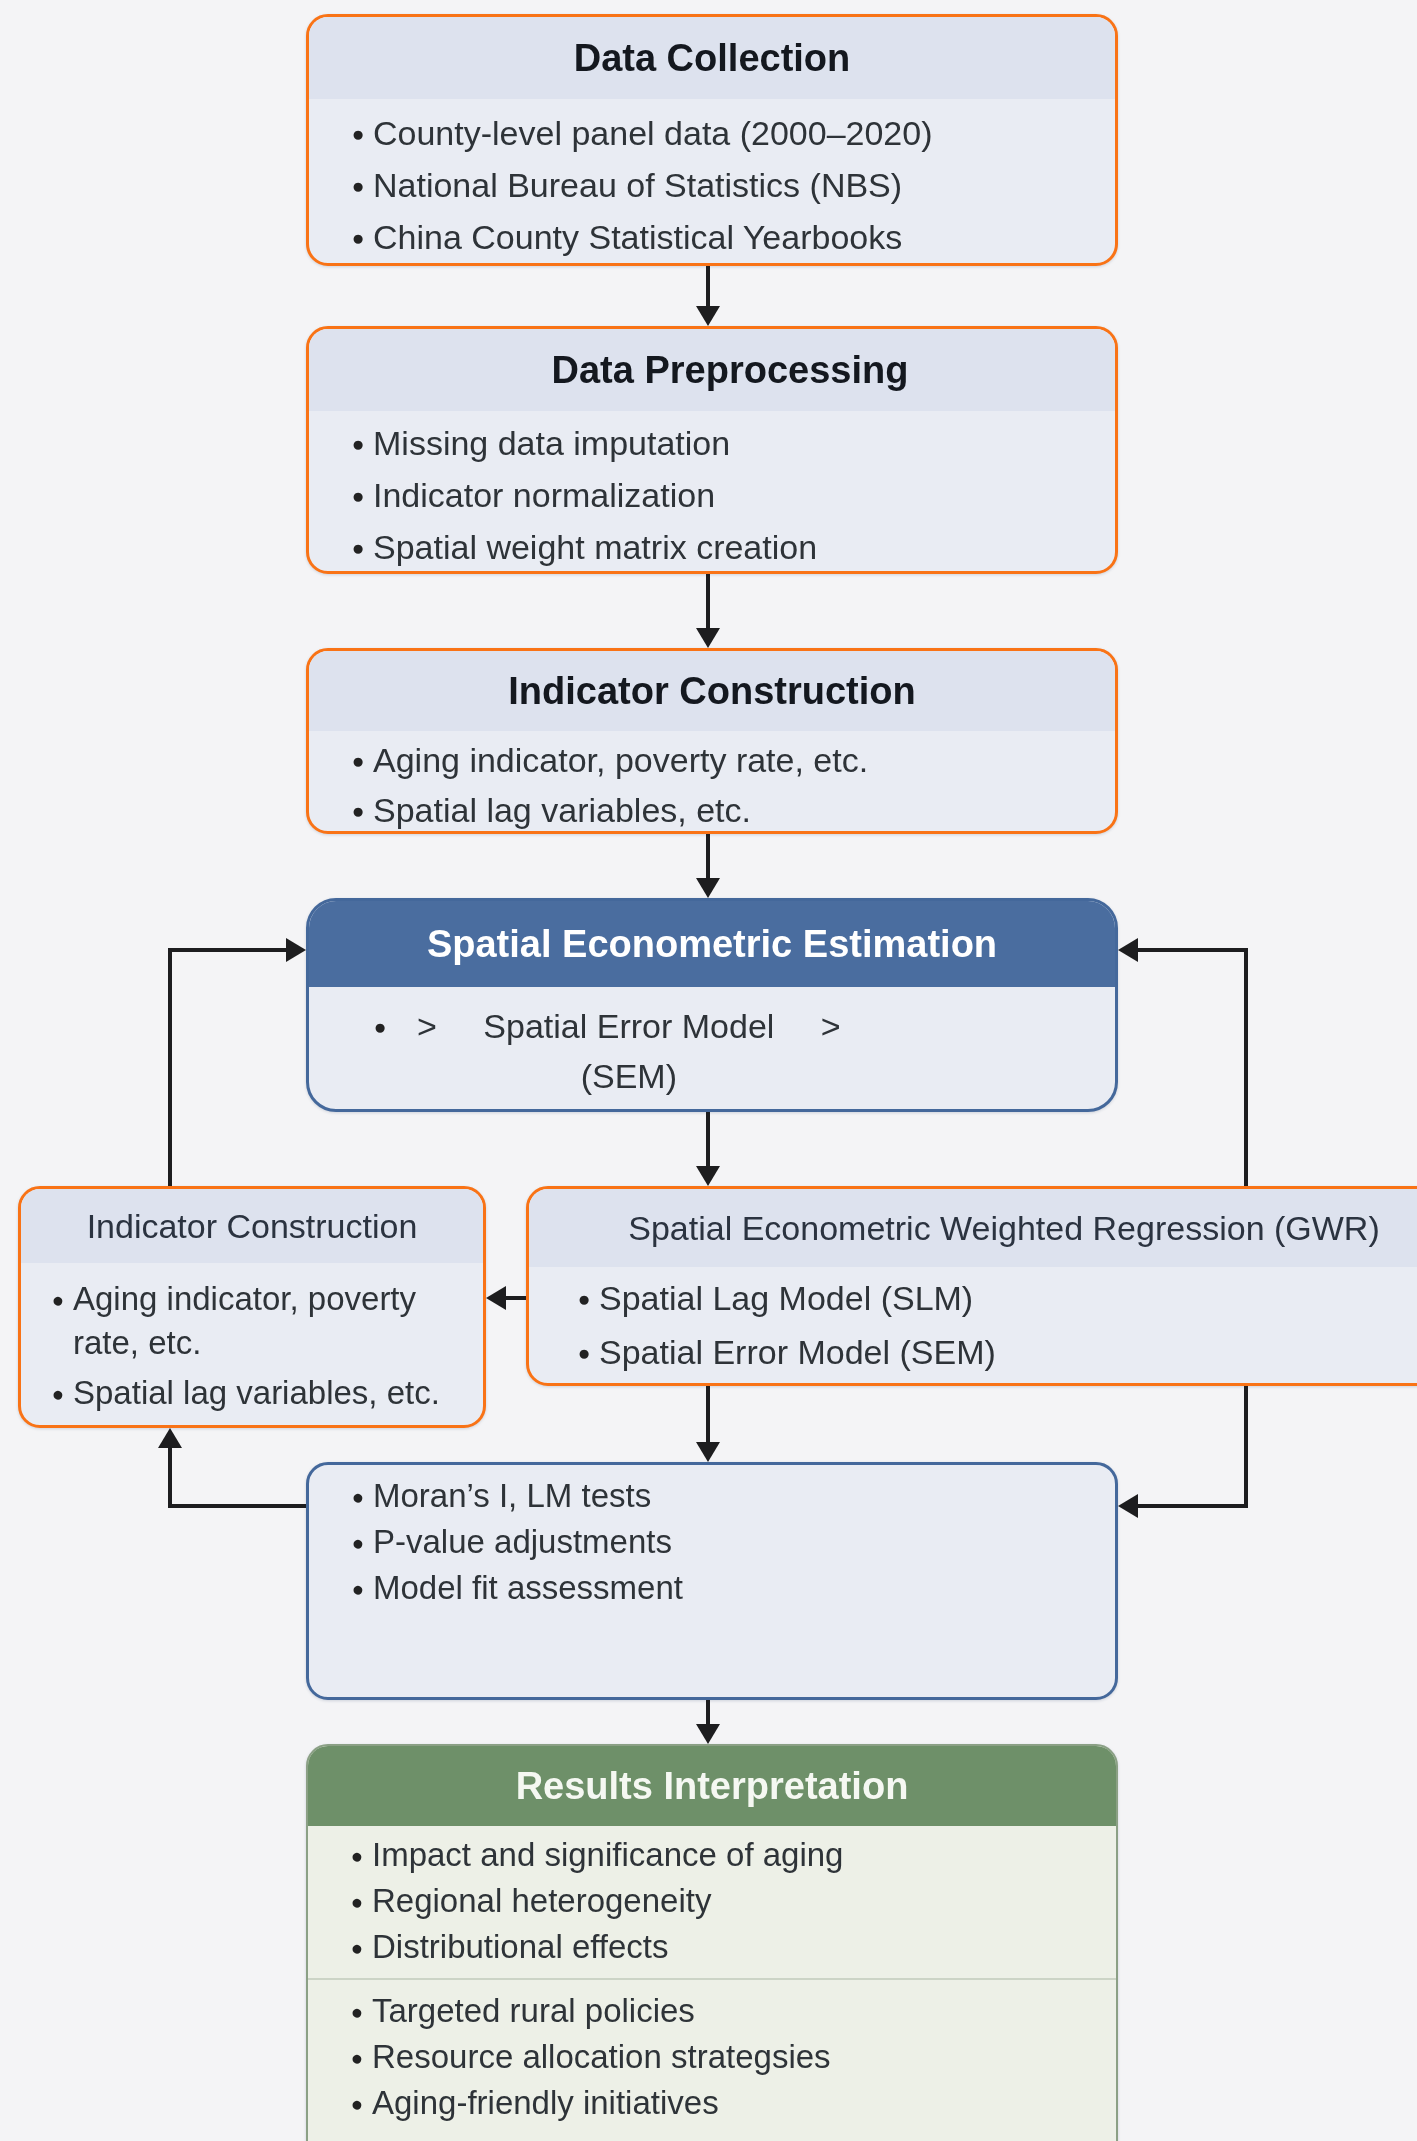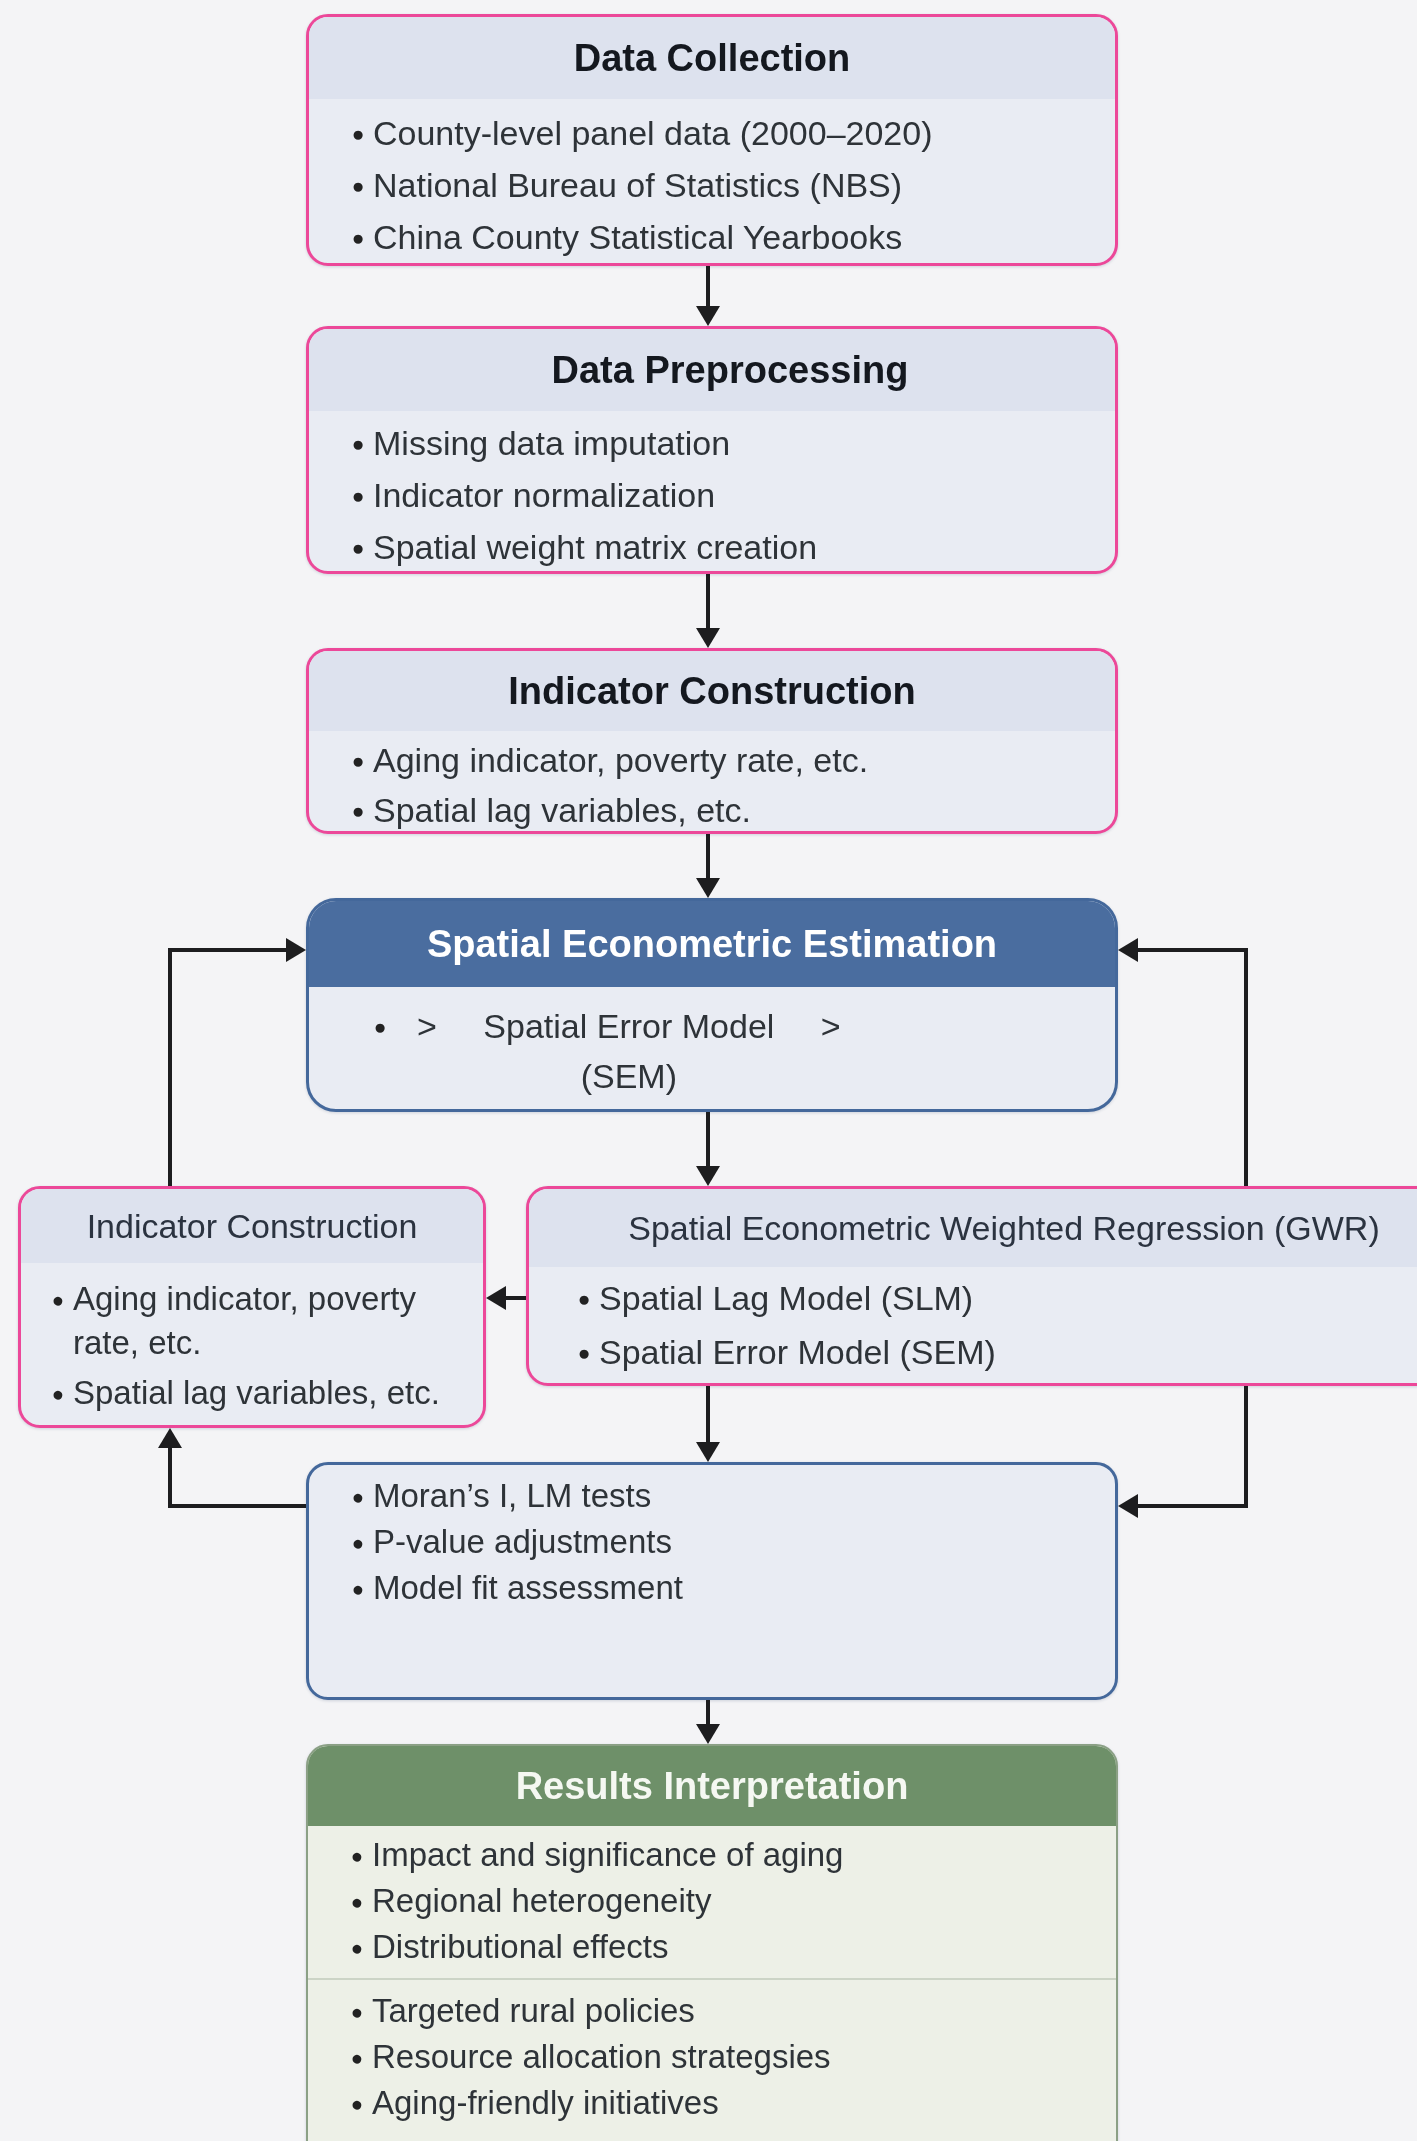--- a/index.html
+++ b/index.html
@@ -1,21 +1,21 @@
 <!DOCTYPE html>
 <html><head>
 <meta charset="utf-8">
 <style>
   html,body{margin:0;padding:0;background:#f4f4f6;}
   #canvas{
     position:relative;width:1417px;height:2141px;margin:0 auto;
     background:#f4f4f6;font-family:"Liberation Sans",sans-serif;overflow:hidden;
   }
   .box{position:absolute;box-sizing:border-box;border-radius:22px;overflow:hidden;
-       background:#e9ecf3;border:3px solid #ec4899;box-shadow:0 1px 3px rgba(40,60,100,.18);}
+       background:#e9ecf3;border:3px solid #f97316;box-shadow:0 1px 3px rgba(40,60,100,.18);}
   .box.darkline{border-color:#44689b;}
   .box.green{background:#edf0e7;border:2px solid #8ba085;}
   .hdr{display:flex;align-items:center;justify-content:center;text-align:center;box-sizing:border-box;}
   .hdr-light{background:#dde2ee;color:#14181f;font-weight:bold;font-size:38px;}
   .hdr-sub{background:#dde2ee;color:#2b3340;font-weight:normal;font-size:34px;}
   .hdr-dark{background:#4a6d9f;color:#ffffff;font-weight:bold;font-size:38px;}
   .hdr-green{background:#6e9069;color:#f5f8f2;font-weight:bold;font-size:38px;}
   .body{box-sizing:border-box;}
   .row{display:flex;align-items:flex-start;color:#2e3338;font-size:34px;}
   .mk{flex:0 0 30px;text-align:center;font-size:.62em;line-height:inherit;transform:translateY(1px);color:#222;}

